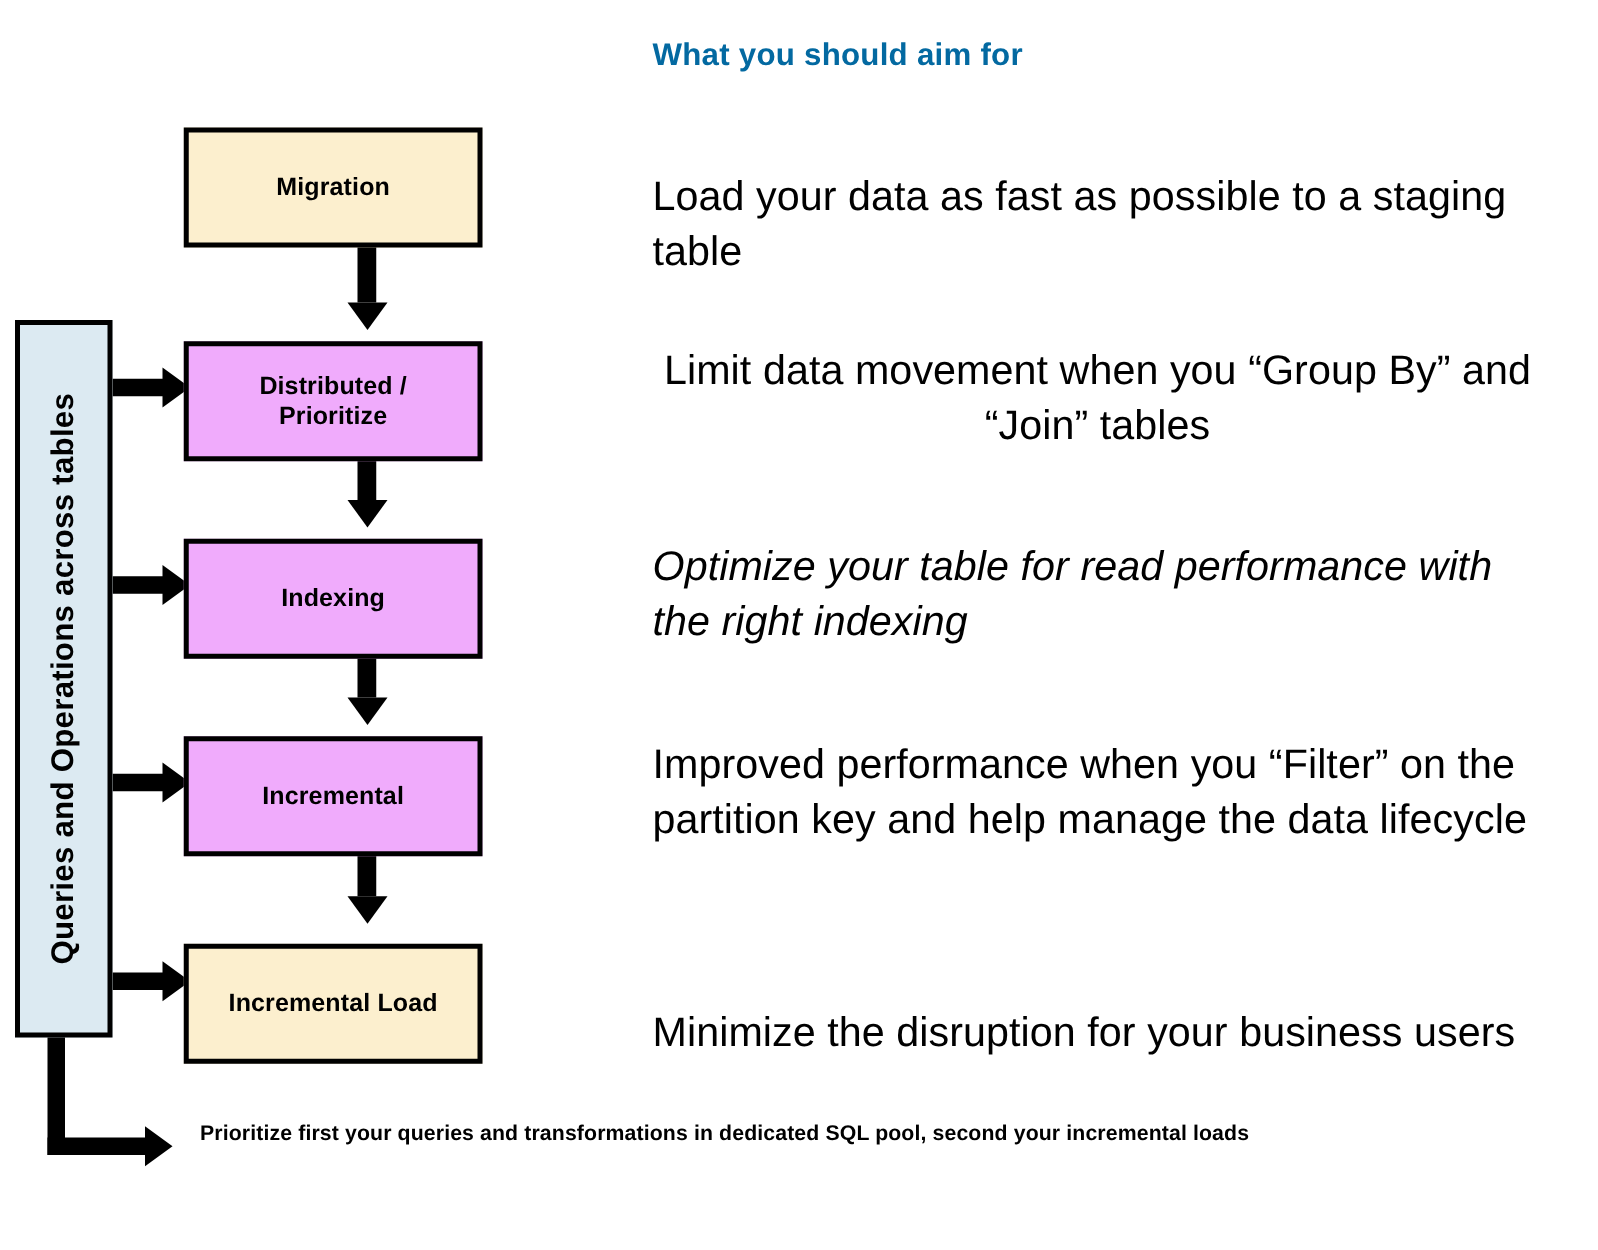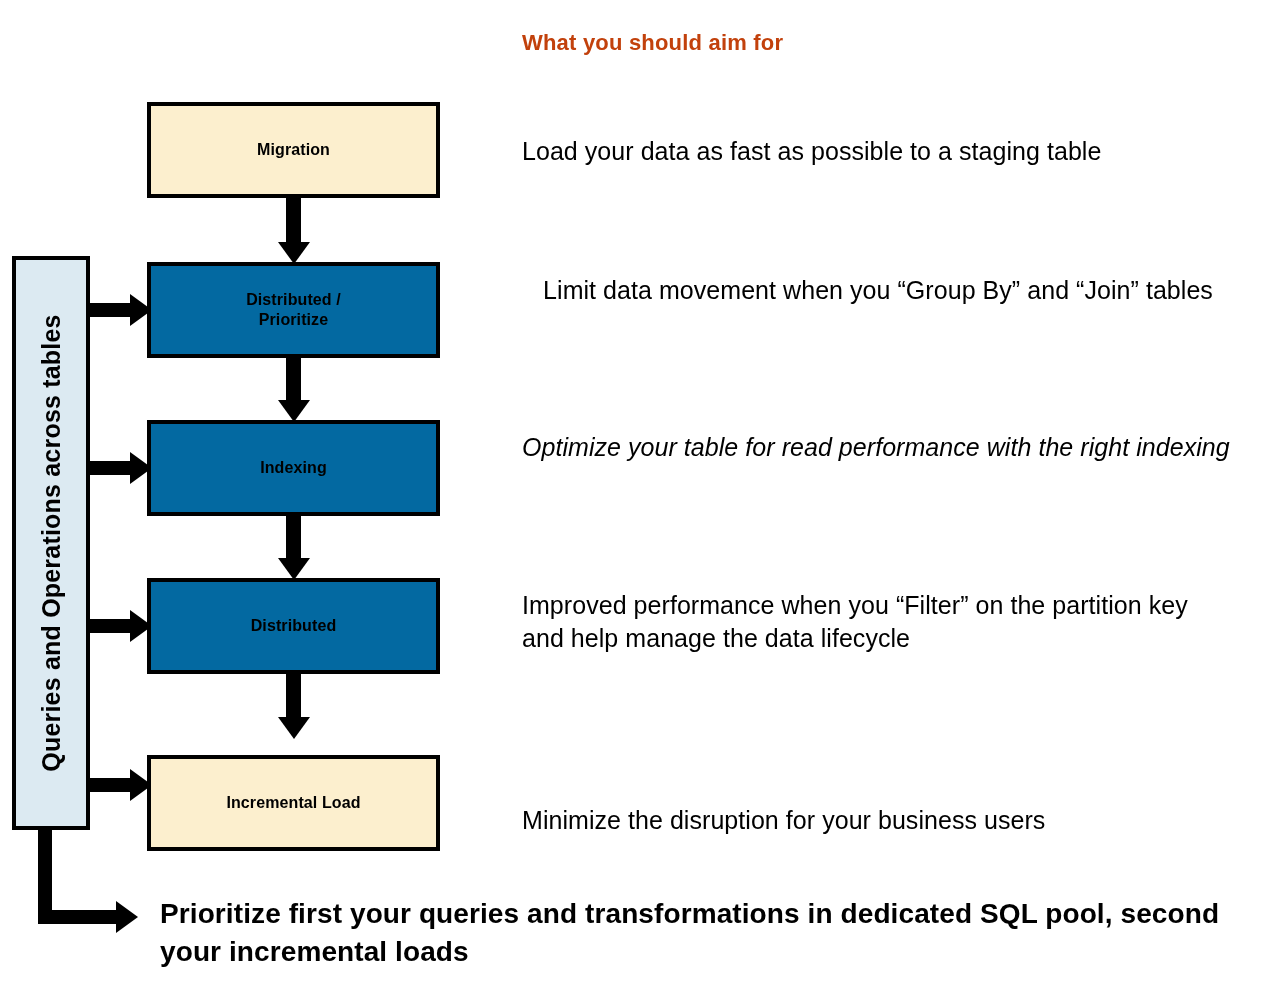--- a/index.html
+++ b/index.html
@@ -18,48 +18,48 @@
     height: 1000px;
     background: #ffffff;
     overflow: hidden;
   }
 
   
   .heading {
     position: absolute;
     left: 522px;
     top: 30px;
-    font-size: 22px;
+    font-size: 25px;
     font-weight: bold;
     letter-spacing: 0.2px;
-    color: #c2410c;
+    color: #0369a1;
     white-space: nowrap;
   }
 
   
   .flow-box {
     position: absolute;
     left: 147px;
-    width: 293px;
+    width: 239px;
     box-sizing: border-box;
     border: 4px solid #000000;
     display: flex;
     align-items: center;
     justify-content: center;
     text-align: center;
-    font-size: 16px;
+    font-size: 20px;
     font-weight: bold;
     line-height: 1.22;
     letter-spacing: 0.1px;
     color: #000000;
     z-index: 3;
   }
   .flow-box .box-label { display: block; padding: 0 6px; }
   .fill-cream { background: #FCEFCE; }
-  .fill-green { background: #0369a1; }
+  .fill-green { background: #f0abfc; margin-top: 11px; }
 
   #box-migration      { top: 102px; height: 96px; }
   #box-distributed    { top: 262px; height: 96px; }
   #box-indexing       { top: 420px; height: 96px; justify-content: center; }
   #box-partitioning   { top: 578px; height: 96px; }
   #box-incremental    { top: 755px; height: 96px; }
 
   
   .v-connector {
     position: absolute;
@@ -173,39 +173,39 @@
     border-bottom: 16px solid transparent;
     border-left: 22px solid #000;
     z-index: 1;
   }
 
   
   .desc {
     position: absolute;
     left: 522px;
     width: 712px;
-    font-size: 25px;
+    font-size: 33px;
     font-weight: normal;
     line-height: 1.33;
     letter-spacing: 0.05px;
     color: #000000;
   }
   #desc-migration    { top: 135px; }
   #desc-distributed  { top: 274px; text-align: center; }
   #desc-indexing     { top: 431px; font-style: italic; }
   #desc-partitioning { top: 589px; }
   #desc-incremental  { top: 804px; }
 
   
   #bottom-note {
     position: absolute;
     left: 160px;
     top: 895px;
     width: 1060px;
-    font-size: 28px;
+    font-size: 17px;
     font-weight: bold;
     line-height: 1.37;
     letter-spacing: 0.1px;
     color: #000000;
   }
 </style>
 </head>
 <body>
 
 <div id="canvas">
@@ -263,21 +263,21 @@
       <span>Distributed /</span><br>
       <span>Prioritize</span>
     </span>
   </div>
 
   <div class="flow-box fill-green" id="box-indexing">
     <span class="box-label">Indexing</span>
   </div>
 
   <div class="flow-box fill-green" id="box-partitioning">
-    <span class="box-label">Distributed</span>
+    <span class="box-label">Incremental</span>
   </div>
 
   <div class="flow-box fill-cream" id="box-incremental">
     <span class="box-label">Incremental Load</span>
   </div>
 
   <div class="desc" id="desc-migration">Load your data as fast as possible to a staging table</div>
   <div class="desc" id="desc-distributed">Limit data movement when you “Group By” and “Join” tables</div>
   <div class="desc" id="desc-indexing">Optimize your table for read performance with the right indexing</div>
   <div class="desc" id="desc-partitioning">Improved performance when you “Filter” on the partition key and help manage the data lifecycle</div>

